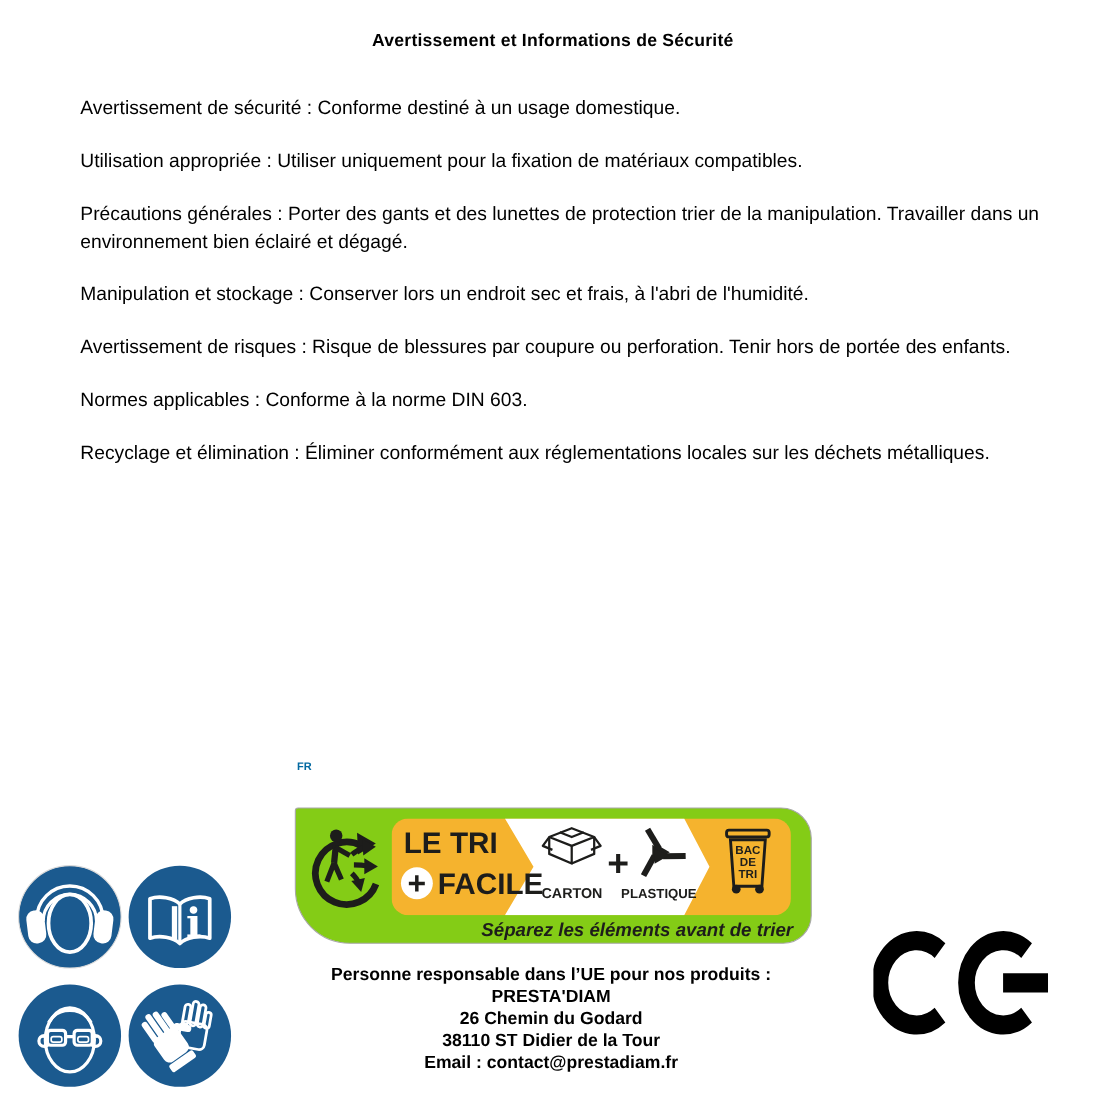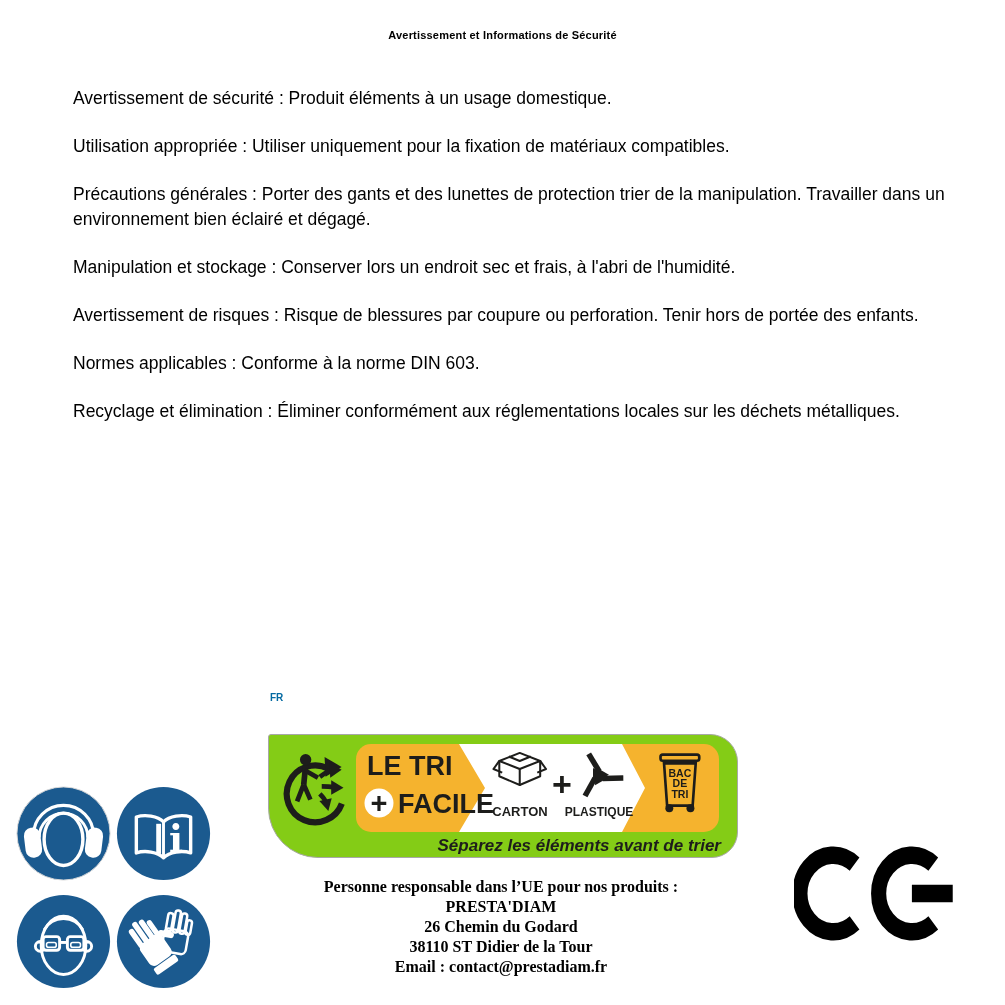--- a/index.html
+++ b/index.html
@@ -1,45 +1,45 @@
 <!DOCTYPE html>
 <html><head>
 <meta charset="utf-8">
 <style>
   html,body{margin:0;padding:0;background:#fff;}
   .page{position:relative;width:1005px;height:1005px;background:#fff;overflow:hidden;
         font-family:"Liberation Sans",sans-serif;color:#000;}
   .title{position:absolute;top:29px;left:0;right:0;text-align:center;
-         font-size:11px;font-weight:bold;letter-spacing:.2px;}
+         font-size:16px;font-weight:bold;letter-spacing:.2px;}
   .content{position:absolute;left:73px;top:86px;width:897px;font-size:17.5px;line-height:25px;}
   .content p{margin:0 0 23px 0;}
   .icons-grid{position:absolute;left:15px;top:785px;display:grid;
               grid-template-columns:97px 97px;grid-auto-rows:97px;column-gap:3px;row-gap:11px;}
   .icons-grid svg{display:block;}
   .fr-label{position:absolute;left:270px;top:692px;font-size:10px;font-weight:bold;color:#0369a1;}
   .tri-box{position:absolute;left:268px;top:734px;width:470px;height:124px;background:#84cc16;
            border:1.5px solid #a8a8a8;border-radius:3px 28px 26px 50px;box-sizing:border-box;text-align:center;}
   .triman{position:absolute;left:12px;top:8px;}
   .tri-band{position:absolute;left:87px;top:9px;}
   .tagline{position:absolute;right:16px;top:101px;font-size:17px;font-weight:bold;
            font-style:italic;color:#1d1d1b;white-space:nowrap;margin-left:44px;}
   .address{position:absolute;left:151px;top:877px;width:700px;text-align:center;
-           font-size:16px;font-weight:bold;line-height:20px;font-family:Liberation Serif, serif;}
+           font-size:16px;font-weight:bold;line-height:20px;}
   .address div{white-space:nowrap;}
   .ce{position:absolute;left:794px;top:845px;}
 </style>
 </head>
 <body>
 
 <div class="page">
 
   <div class="title">Avertissement et Informations de Sécurité</div>
 
   <div class="content">
-    <p>Avertissement de sécurité : Produit éléments à un usage domestique.</p>
+    <p>Avertissement de sécurité : Conforme destiné à un usage domestique.</p>
     <p>Utilisation appropriée : Utiliser uniquement pour la fixation de matériaux compatibles.</p>
     <p>Précautions générales : Porter des gants et des lunettes de protection trier de la manipulation. Travailler dans un environnement bien éclairé et dégagé.</p>
     <p>Manipulation et stockage : Conserver lors un endroit sec et frais, à l'abri de l'humidité.</p>
     <p>Avertissement de risques : Risque de blessures par coupure ou perforation. Tenir hors de portée des enfants.</p>
     <p>Normes applicables : Conforme à la norme DIN 603.</p>
     <p>Recyclage et élimination : Éliminer conformément aux réglementations locales sur les déchets métalliques.</p>
   </div>
 
   <div class="icons-grid">
 

